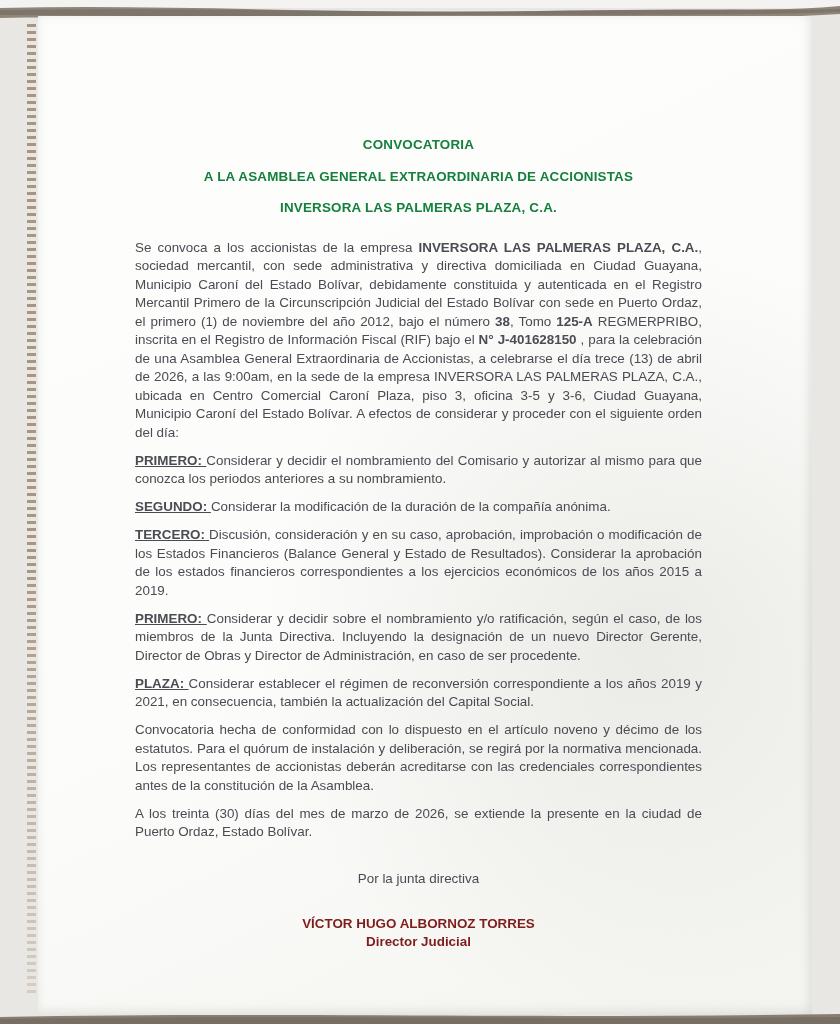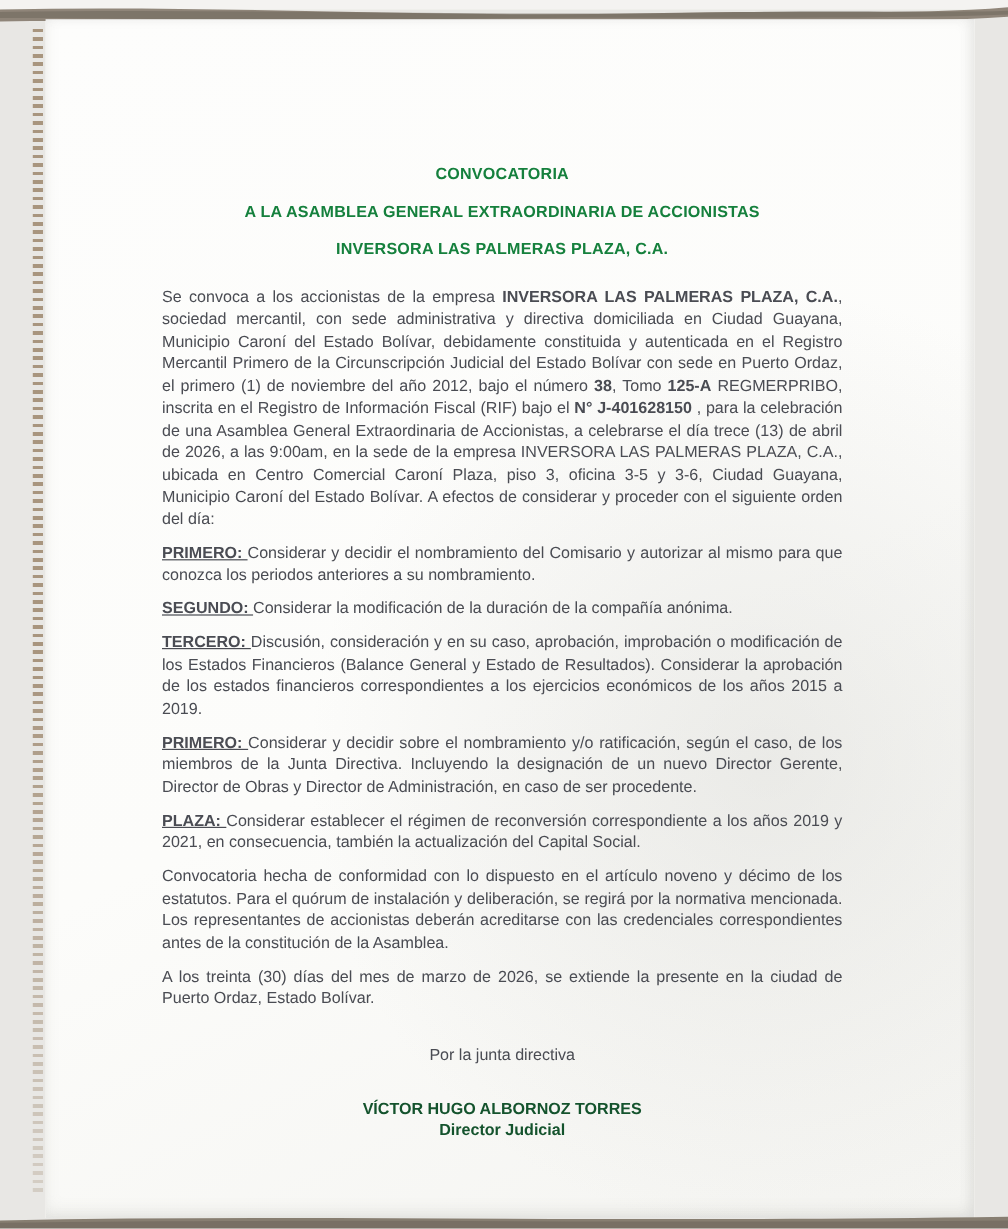--- a/index.html
+++ b/index.html
@@ -67,21 +67,21 @@
   }
   .para .b { font-weight: bold; }
   .para .u { text-decoration: underline; }
   .sig-by {
     text-align: center;
     margin-top: 28px;
   }
   .sig-block {
     text-align: center;
     font-weight: bold;
-    color: #14532d;
+    color: #7f1d1d;
     margin-top: 27px;
     line-height: 18px;
   }
 </style>
 </head>
 <body>
 
 <div class="scan">
 
   <div class="scan-top-light"></div>

